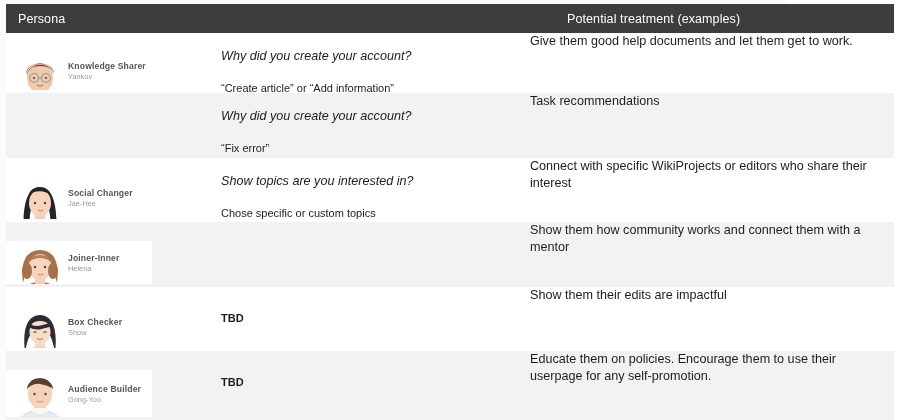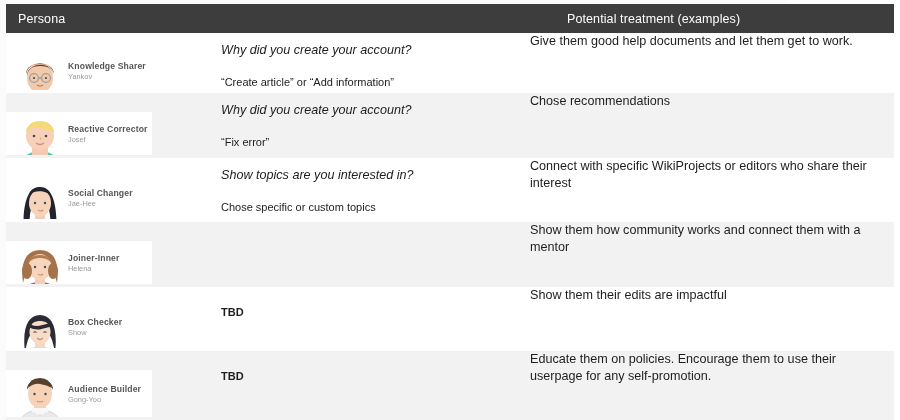--- a/index.html
+++ b/index.html
@@ -93,21 +93,21 @@
     line-height: 10px;
     white-space: nowrap;
   }
 
   .cell-q {
     position: absolute;
     left: 215px;
     width: 300px;
     top: 0;
     bottom: 0;
-    padding-top: 9px;
+    padding-top: 15px;
     box-sizing: border-box;
   }
   .q-line {
     font-size: 12.6px;
     font-style: italic;
     color: #1d1d1d;
     line-height: 16px;
   }
   .a-line {
     font-size: 11px;
@@ -166,45 +166,26 @@
         </div>
         <div class="cell-q">
           <div class="q-line">Why did you create your account?</div>
           <div class="a-line">“Create article” or “Add information”</div>
         </div>
         <div class="cell-t">
           <div class="t-line">Give them good help documents and let them get to work.</div>
         </div>
       </div>
       <div class="row even" style="top: 93px; height: 65px;">
-        <div class="cell-persona">
-          <div class="avatar">
-            <svg width="52" height="58" viewBox="0 0 52 58">
-              <path d="M4 58 C4 44 15 37 26 37 C37 37 48 44 48 58 Z" fill="#5ac7a8"></path>
-              <path d="M18 33 h16 v8 h-16 Z" fill="#f6c9b4"></path>
-              <ellipse cx="26" cy="22" rx="14" ry="14" fill="#f8cfb9"></ellipse>
-              <path d="M12 19 C11 5 41 5 40 19 C38 11 33 8 26 8 C19 8 14 11 12 19 Z" fill="#f2d06a"></path>
-              <path d="M12 18 q6 -6 14 -4 q8 2 14 4 q-2 -11 -14 -11 q-12 0 -14 11 Z" fill="#f5d878"></path>
-              <circle cx="20" cy="22" r="1.3" fill="#4a4a4a"></circle>
-              <circle cx="32" cy="22" r="1.3" fill="#4a4a4a"></circle>
-              <path d="M22 29 q4 3 8 0" stroke="#cf8f78" stroke-width="1.3" fill="none"></path>
-              <path d="M26 23 q2 2 0 3" stroke="#e0a98f" stroke-width="1" fill="none"></path>
-            </svg>
-          </div>
-          <div class="persona-text">
-            <div class="persona-name">Reactive Corrector</div>
-            <div class="persona-sub">Josef</div>
-          </div>
-        </div>
         <div class="cell-q">
           <div class="q-line">Why did you create your account?</div>
           <div class="a-line">“Fix error”</div>
         </div>
         <div class="cell-t">
-          <div class="t-line">Chose recommendations</div>
+          <div class="t-line">Task recommendations</div>
         </div>
       </div>
       <div class="row odd" style="top: 158px; height: 64px;">
         <div class="cell-persona">
           <div class="avatar">
             <svg width="52" height="58" viewBox="0 0 52 58">
               <path d="M6 58 C6 45 15 39 26 39 C37 39 46 45 46 58 Z" fill="#a8d8e0"></path>
               <path d="M21 35 h10 v7 h-10 Z" fill="#f2cdb4"></path>
               <path d="M10 56 C8 30 12 8 26 8 C40 8 44 30 42 56 L36 56 C38 34 34 20 26 20 C18 20 14 34 16 56 Z" fill="#23232b"></path>
               <ellipse cx="26" cy="24" rx="11" ry="13.5" fill="#f6d3bb"></ellipse>

